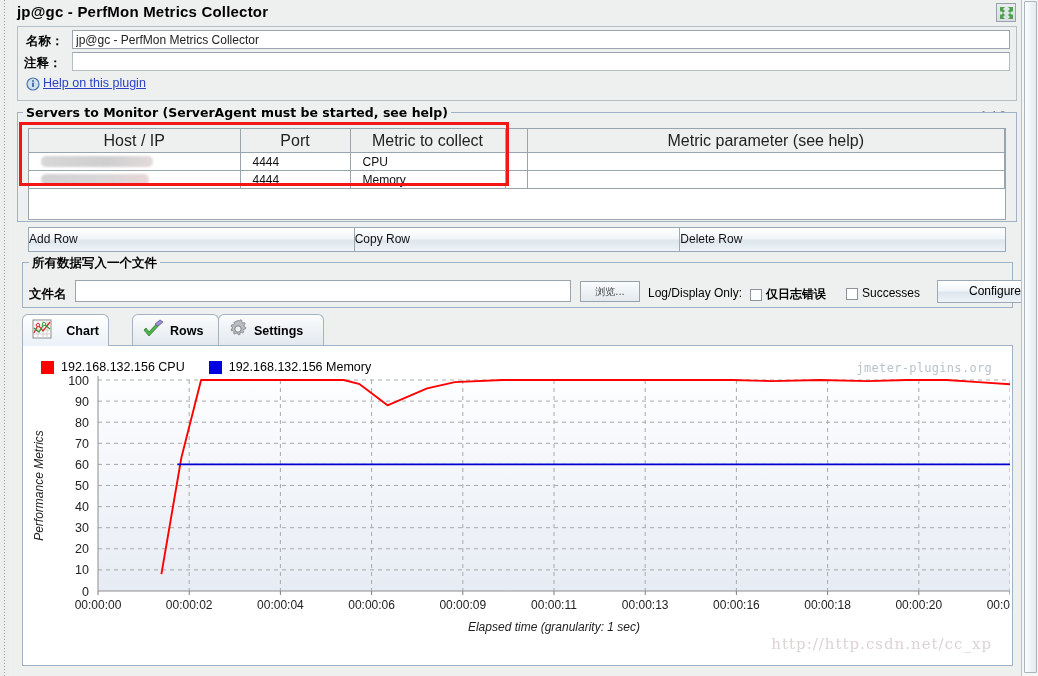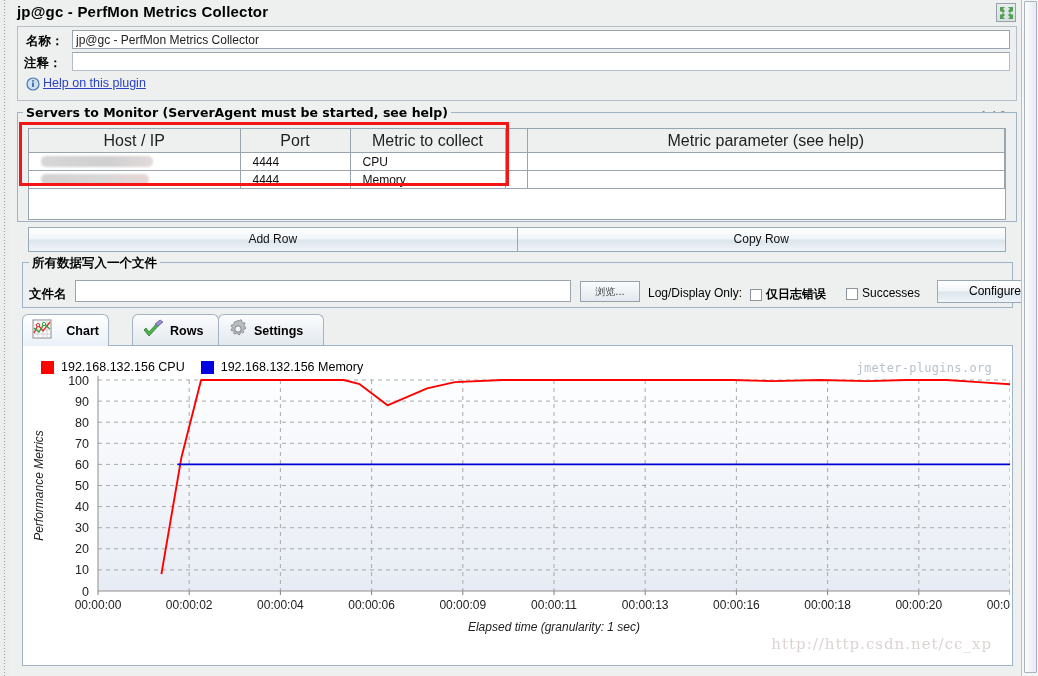--- a/index.html
+++ b/index.html
@@ -115,21 +115,21 @@
   .red-outline{
     position:absolute;left:10px;top:122px;width:490px;height:64px;
     border:3px solid #f21616;box-sizing:border-box;z-index:5;pointer-events:none;
   }
 
   
   .btn-row{position:absolute;left:19px;top:227px;right:16px;height:25px;display:flex;}
   .btn{
     flex:1;border:1px solid #9aa9b6;box-sizing:border-box;
     background:linear-gradient(to bottom,#ffffff 0%,#f2f6f9 45%,#dde6ee 55%,#eff4f8 100%);
-    font-size:12px;text-align:center;line-height:23px;color:#111;
+    font-size:12px;line-height:23px;color:#111;
   }
   .btn + .btn{margin-left:-1px;}
 
   
   .file-group{
     position:absolute;left:13px;top:262px;right:9px;height:46px;
     border:1px solid #9fb2c6;box-sizing:border-box;
   }
   .file-title{
     position:absolute;left:20px;top:255px;background:#eef0f0;padding:0 3px;
@@ -174,21 +174,21 @@
   }
   .tab.sel{background:linear-gradient(to bottom,#ffffff,#eaf1f8);z-index:3;justify-content:space-between;}
   .tab.unsel{background:linear-gradient(to bottom,#fbfcfd,#e2e8ee);margin-left:24px;}
 
   
   .chart-panel{
     position:absolute;left:13px;top:345px;right:9px;bottom:10px;
     border:1px solid #9fb2c6;box-sizing:border-box;background:#fff;
   }
   .chart-inner{position:absolute;inset:2px;background:#fff;overflow:hidden;}
-  .legend{position:absolute;left:16px;top:12px;font-size:12.5px;display:flex;gap:16px;align-items:center;}
+  .legend{position:absolute;left:16px;top:12px;font-size:12.5px;display:flex;gap:24px;align-items:center;}
   .legend .item{display:flex;align-items:center;gap:7px;}
   .swatch{width:13px;height:13px;display:inline-block;}
   .brand{
     position:absolute;right:18px;top:13px;font-size:12px;color:#b9c2cb;
     font-family:"DejaVu Sans Mono",monospace;letter-spacing:.3px;margin-left:48px;
   }
   .plotsvg{position:absolute;left:0;top:0;}
   .watermark{
     position:absolute;right:18px;bottom:10px;
     font-family:"DejaVu Serif",serif;font-size:15px;color:#ddd3d3;
@@ -275,20 +275,21 @@
             <td></td>
           </tr>
         </tbody>
       </table>
     </div>
     <div class="red-outline"></div>
 
     <div class="btn-row">
       <div class="btn">Add Row</div>
       <div class="btn">Copy Row</div>
+      <div class="btn">Delete Row</div>
     </div>
 
     <div class="file-group"></div>
     <div class="file-title">所有数据写入一个文件</div>
     <div class="file-label">文件名</div>
     <div class="file-input"></div>
     <div class="browse-btn">浏览...</div>
     <div class="logdisplay">Log/Display Only:</div>
     <div class="cb-wrap cb-err">
       <span class="cb"></span><span class="t">仅日志错误</span>

